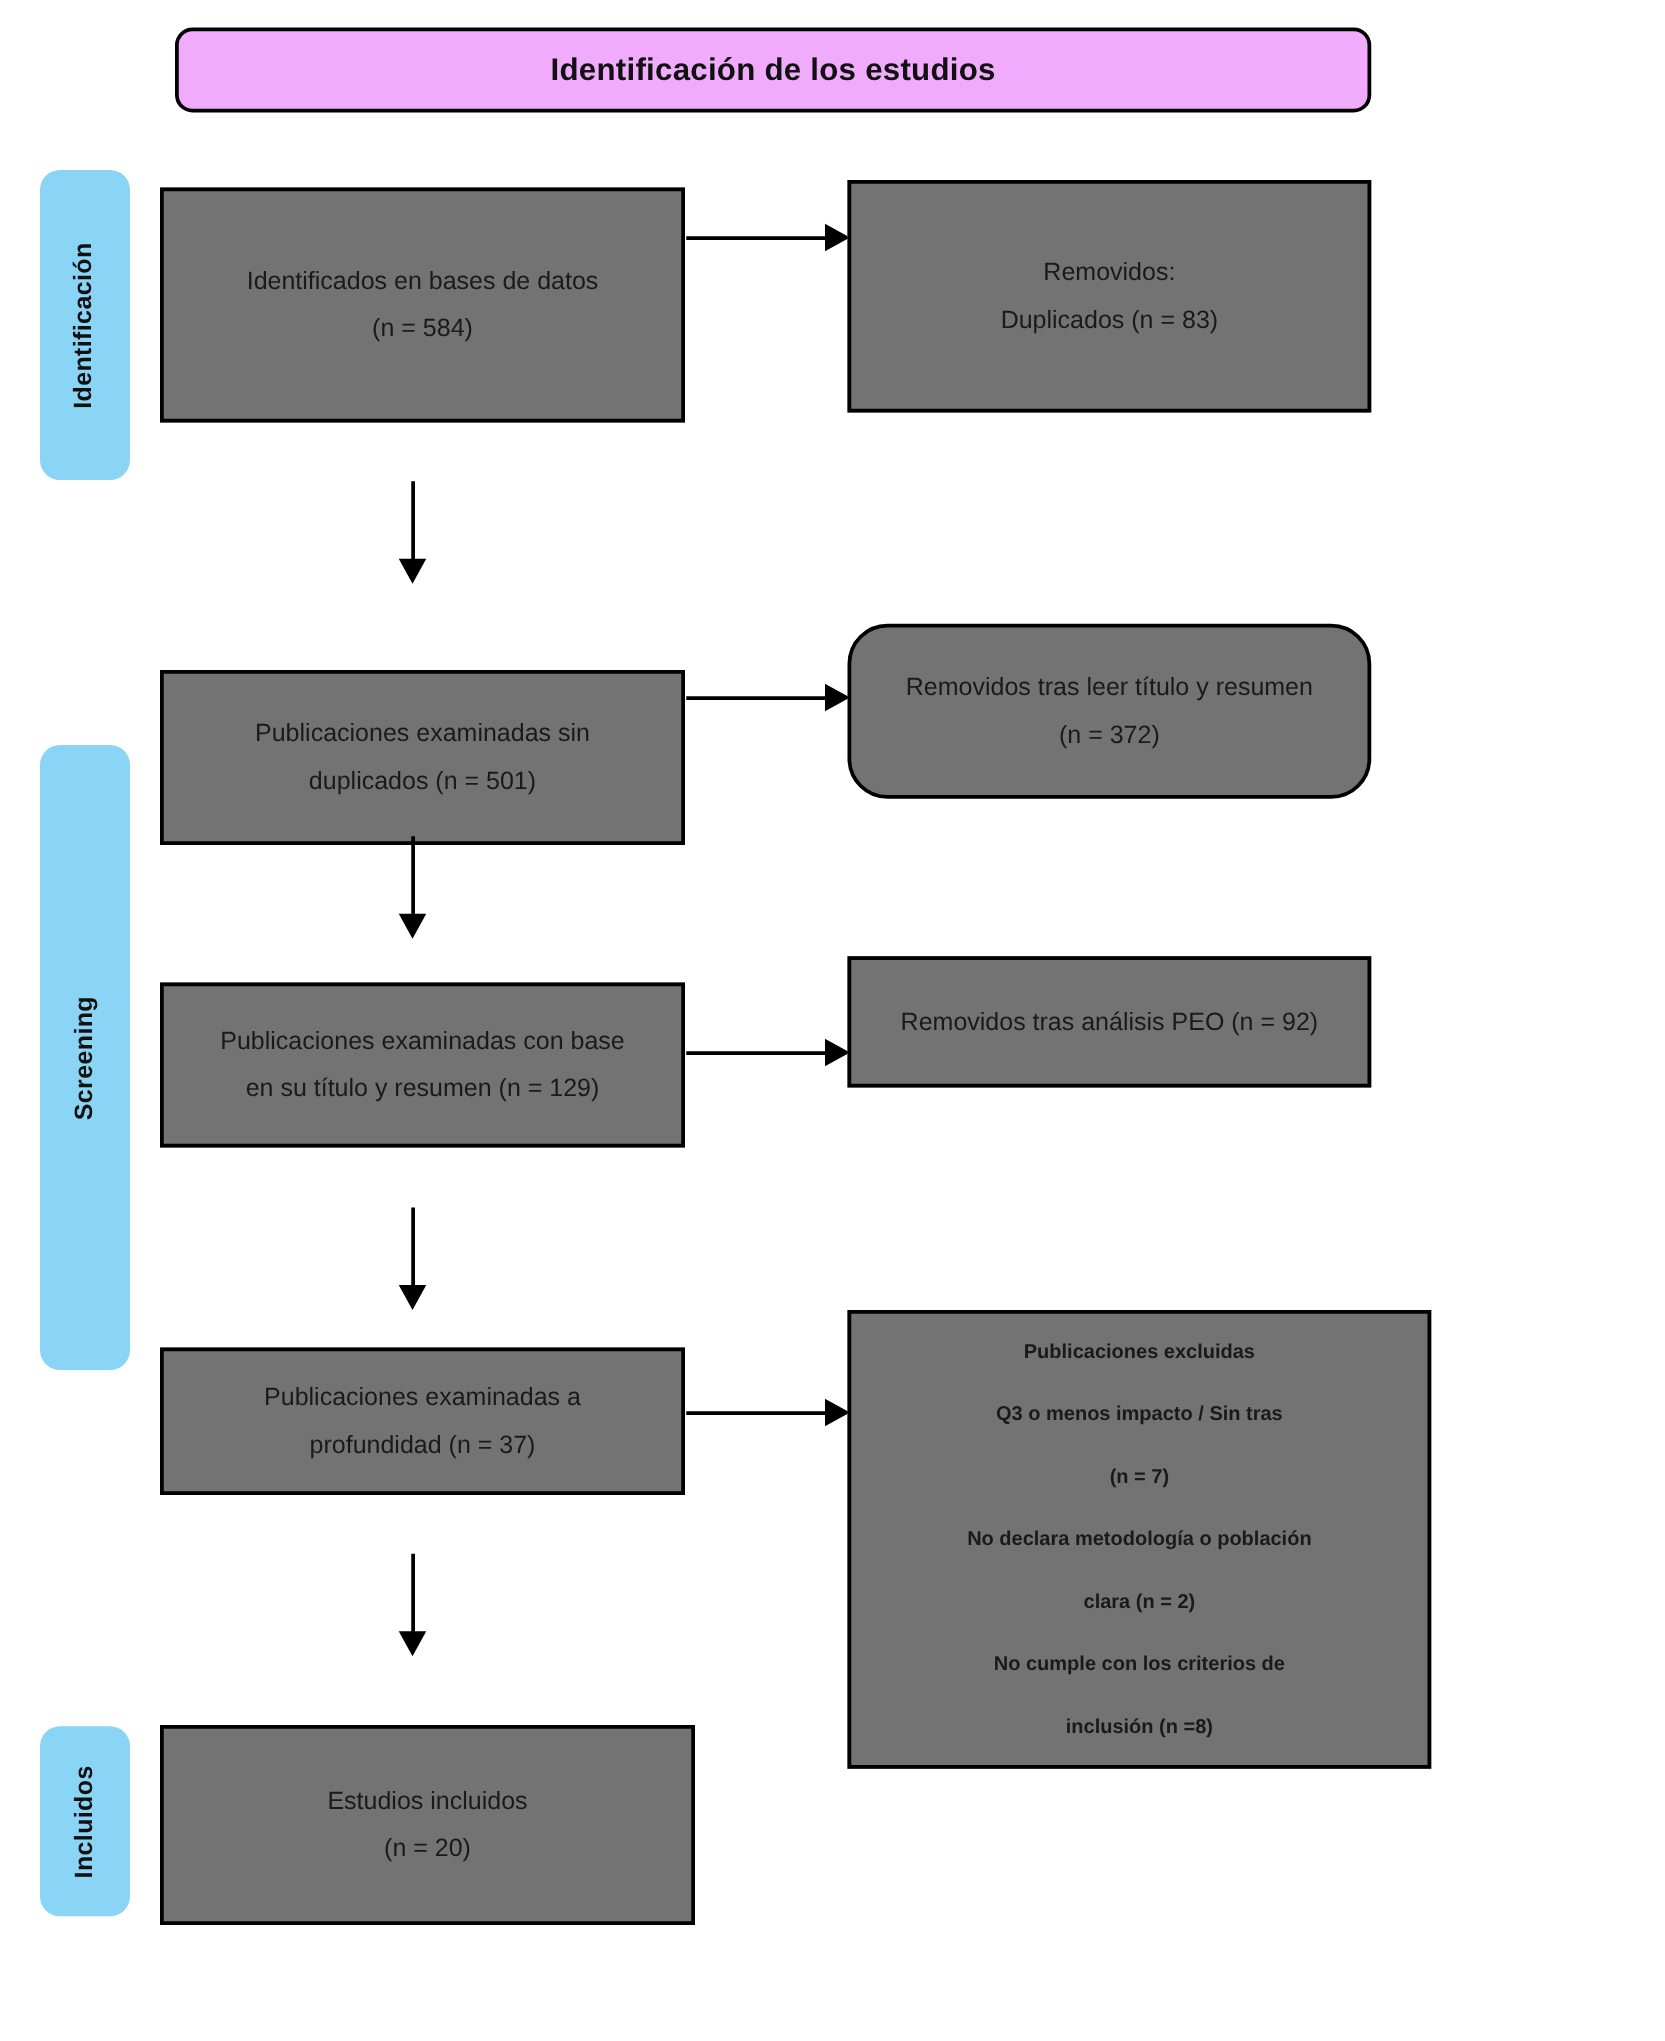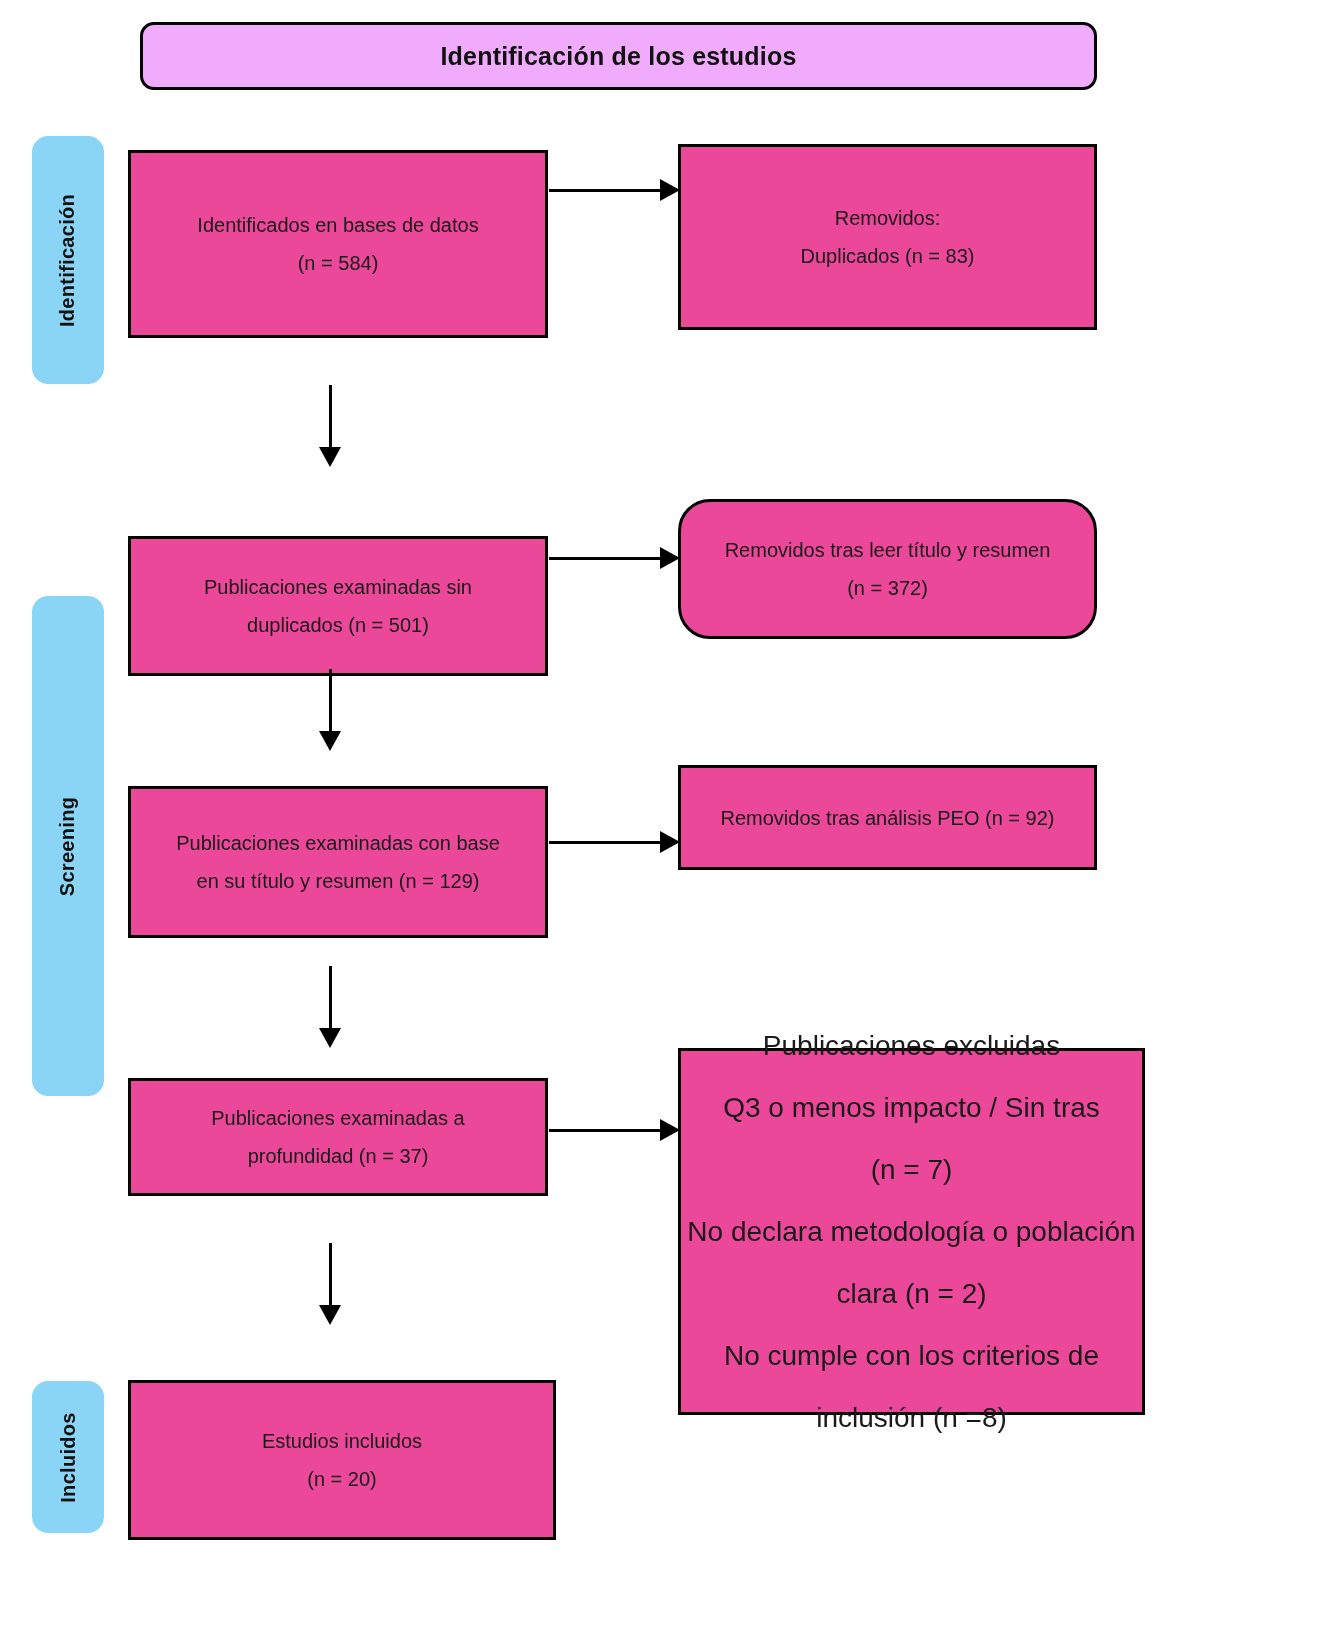--- a/index.html
+++ b/index.html
@@ -59,51 +59,51 @@
     letter-spacing: 0.3px;
   }
   #stage-identificacion { top: 136px;  height: 248px; }
   #stage-screening      { top: 596px;  height: 500px; }
   #stage-incluidos      { top: 1381px; height: 152px; }
 
   
   .flow-box {
     position: absolute;
     border: 3px solid #000000;
-    background: #ec4899;
+    background: #737373;
     box-sizing: border-box;
     display: flex;
     flex-direction: column;
     align-items: center;
     justify-content: center;
     padding: 6px 14px;
   }
   .flow-box .box-line {
     font-size: 20px;
     line-height: 1.0;
     text-align: center;
     color: #1a1a1a;
     margin: 9px 0;
     white-space: nowrap;
   }
 
   
   #box-identified      { left: 128px; top: 150px;  width: 420px; height: 188px; }
   #box-screened        { left: 128px; top: 499px;  width: 420px; height: 140px; margin-top: 37px; }
-  #box-title-abstract  { left: 128px; top: 786px;  width: 420px; height: 152px; align-items: center; }
+  #box-title-abstract  { left: 128px; top: 786px;  width: 420px; height: 132px; align-items: center; }
   #box-fulltext        { left: 128px; top: 1078px; width: 420px; height: 118px; }
   #box-included        { left: 128px; top: 1380px; width: 428px; height: 160px; }
 
   
   #box-duplicates      { left: 678px; top: 144px;  width: 419px; height: 186px; }
   #box-removed-title   { left: 678px; top: 499px;  width: 419px; height: 140px; border-radius: 32px; }
   #box-removed-peo     { left: 678px; top: 765px;  width: 419px; height: 105px; }
   #box-excluded        { left: 678px; top: 1048px; width: 467px; height: 367px; }
 
-  #box-excluded .box-line { margin: 17px 0; font-size: 28px; }
+  #box-excluded .box-line { margin: 17px 0; font-size: 16px; font-weight: bold; }
 
   
   .arrow-h {
     position: absolute;
     height: 14px;
     display: flex;
     align-items: center;
   }
   .arrow-h .shaft {
     height: 3px;

